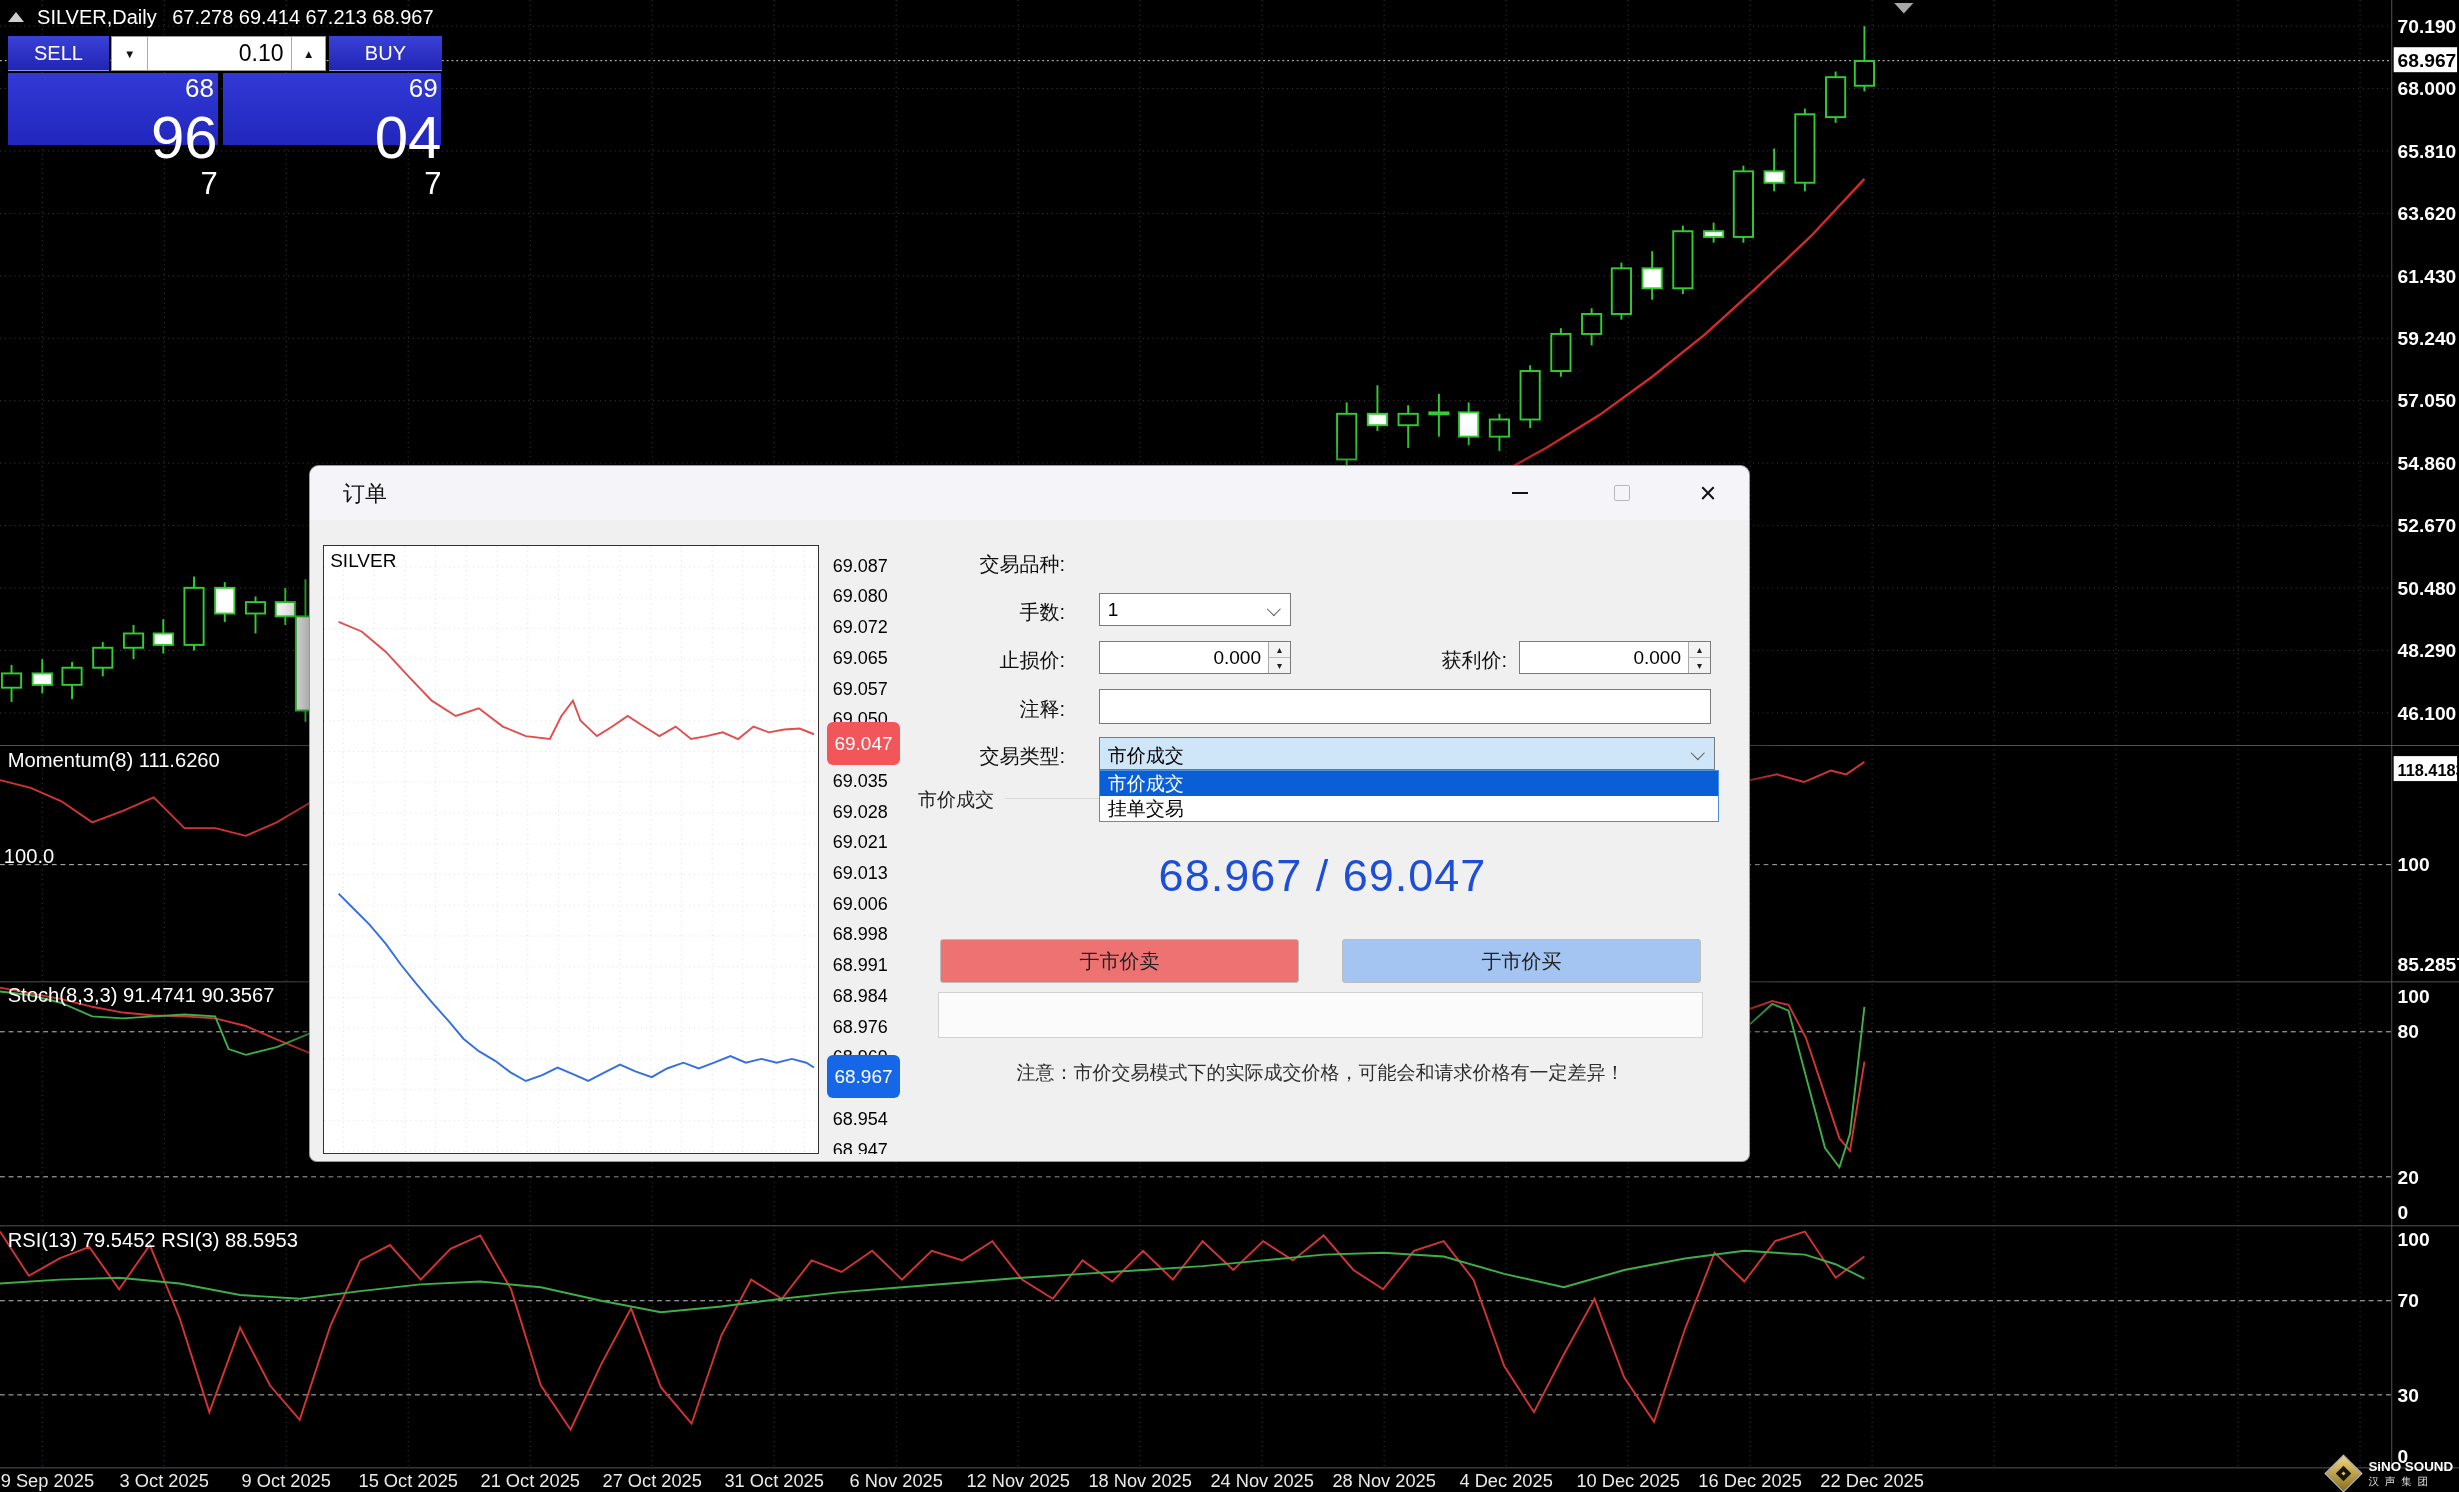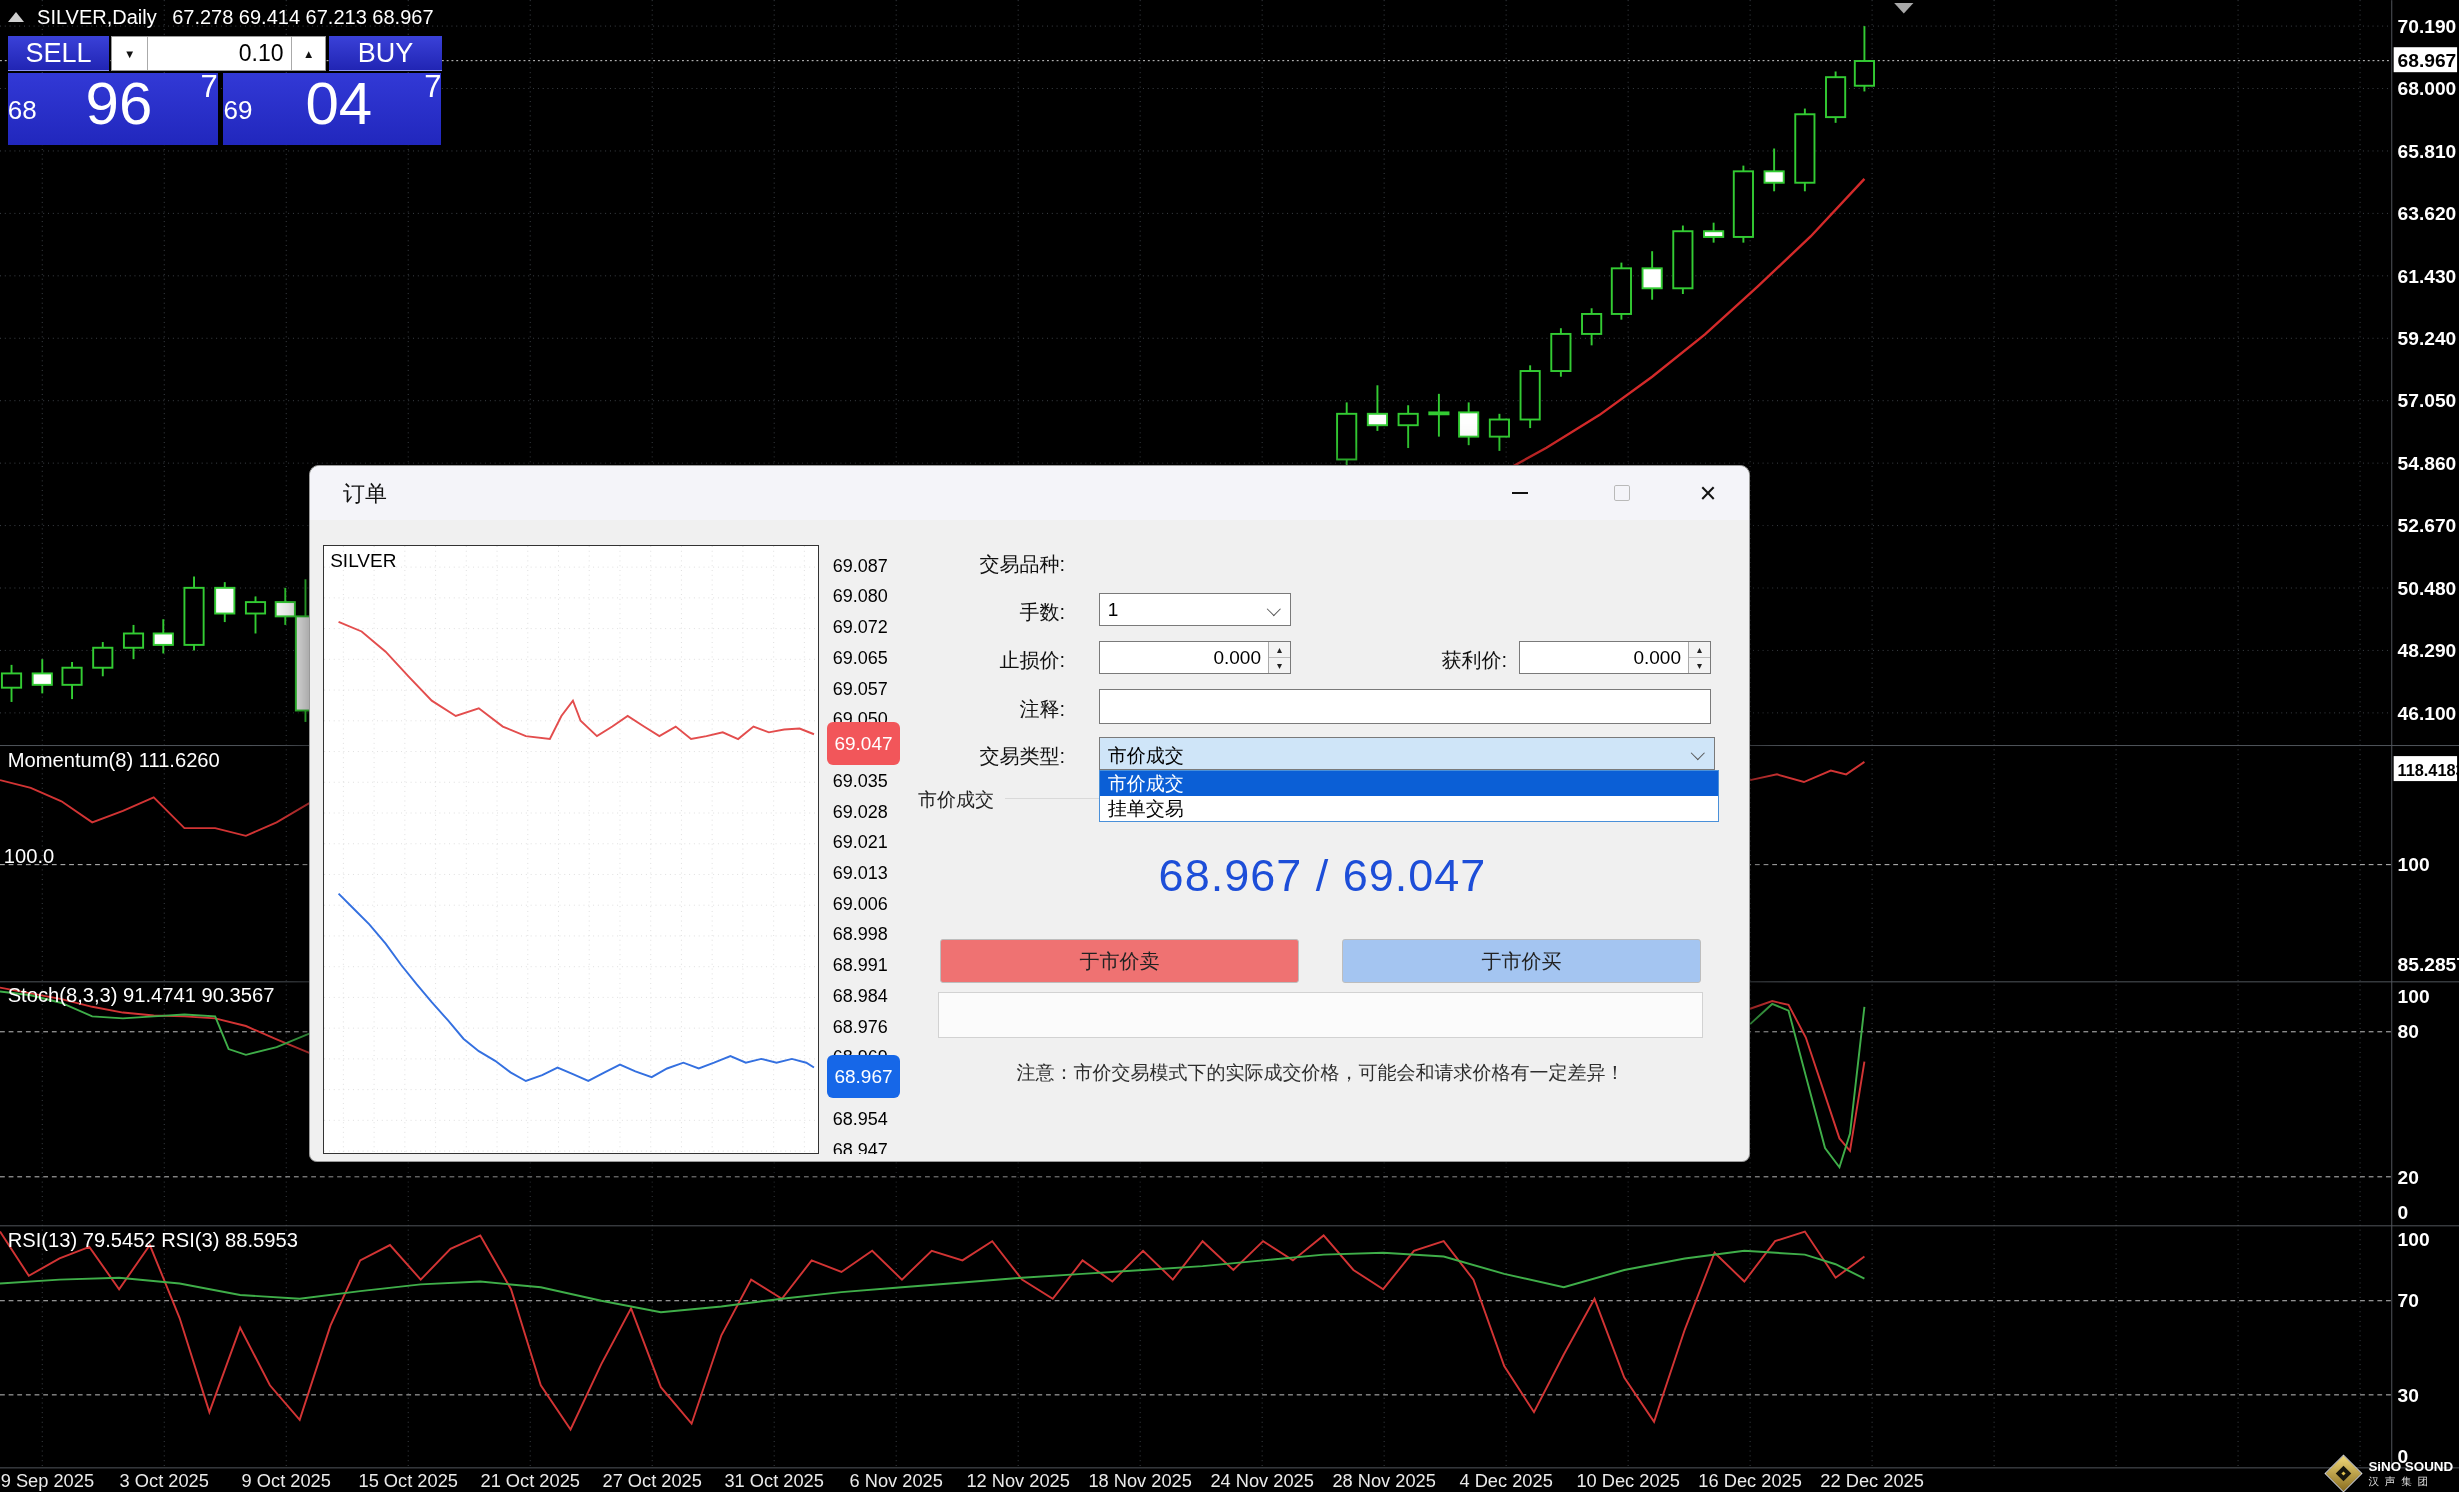--- a/index.html
+++ b/index.html
@@ -7,29 +7,29 @@
          font-family:"Liberation Sans","DejaVu Sans",sans-serif;}
   svg text{font-family:"Liberation Sans","DejaVu Sans",sans-serif;}
   
   #chart-header{position:absolute;left:7.7px;top:5.8px;z-index:4;display:flex;align-items:center;color:#fff;font-size:20px;}
   #chart-header .tri{width:0;height:0;border-left:8.6px solid transparent;border-right:8.6px solid transparent;
         border-bottom:10.6px solid #cfcfcf;margin-right:13.4px;}
   #chart-header .ohlc{margin-left:15.4px;}
   
   #quote{position:absolute;left:7.7px;top:36px;width:434px;height:109px;z-index:5;}
   .q-row1{display:flex;height:35px;}
-  .q-btn{background:linear-gradient(#3a41d8,#2125b4);color:#fff;font-size:27px;display:flex;align-items:center;
+  .q-btn{background:linear-gradient(#3a41d8,#2125b4);color:#fff;font-size:20px;display:flex;align-items:center;
          justify-content:center;border-bottom:1px solid #8b93f0;}
   #q-sell{width:102px;} #q-buy{width:113px;margin-left:2.9px;}
   #q-vol{width:216px;margin-left:1.9px;background:#fff;display:flex;align-items:stretch;border:1px solid #999;box-sizing:border-box;}
   #q-vol .dd{width:35px;border-right:1px solid #aaa;display:flex;align-items:center;justify-content:center;font-size:11.5px;color:#111;}
   #q-vol .val{flex:1;display:flex;align-items:center;justify-content:flex-end;padding-right:7.7px;font-size:23px;color:#000;}
   #q-vol .up{width:33px;border-left:1px solid #aaa;display:flex;align-items:center;justify-content:center;font-size:11.5px;color:#111;}
   .q-row2{display:flex;height:72px;margin-top:1.9px;}
-  .q-price{background:linear-gradient(#3239d6,#2127bd);color:#fff;display:flex;align-items:flex-end;justify-content:space-between;padding-bottom:13px;}
+  .q-price{background:linear-gradient(#3239d6,#2127bd);color:#fff;display:flex;align-items:flex-end;justify-content:flex-start;padding-bottom:19px;flex-direction:column;}
   #q-sell-price{width:210px;} #q-buy-price{width:218px;margin-left:5.8px;}
   .q-small{font-size:26px;margin:0 3.8px 5.8px 0;}
   .q-big{font-size:60px;line-height:56px;}
   .q-sup{font-size:31px;margin:0 0 27px 2.9px;}
   
   #dialog{position:absolute;left:309px;top:465px;width:1441px;height:697px;background:#f0f0f0;z-index:10;
           border-radius:9.6px 9.6px 7.7px 7.7px;border:1px solid #9a9a9a;box-shadow:0 9.6px 48px rgba(0,0,0,.65);box-sizing:border-box;}
   #dlg-titlebar{position:absolute;left:0;top:0;right:0;height:54px;background:#f4f4f9;border-radius:9.6px 9.6px 0 0;}
   #dlg-title{position:absolute;left:33px;top:13.4px;font-size:22px;color:#111;}
   .winbtn{position:absolute;top:0;height:54px;width:60px;display:flex;align-items:center;justify-content:center;}

